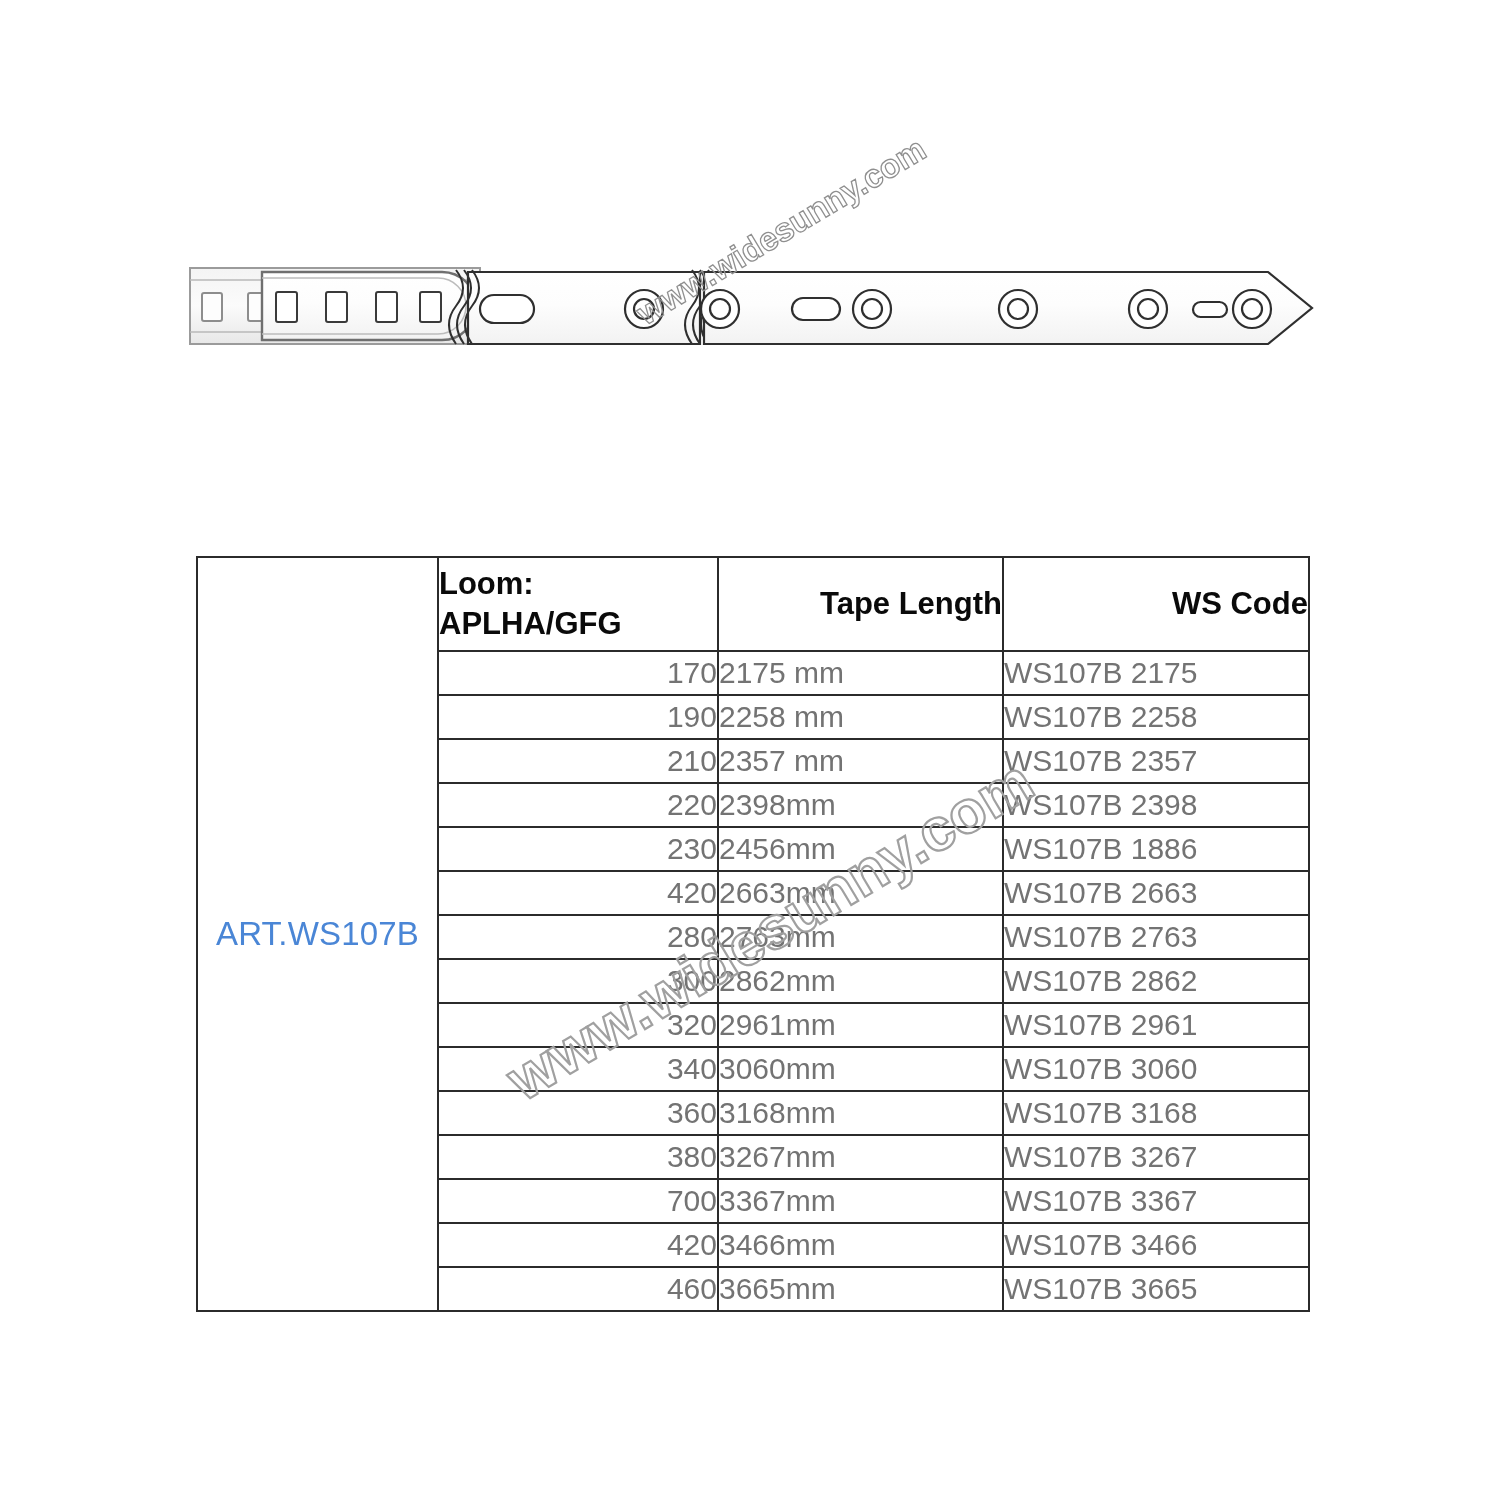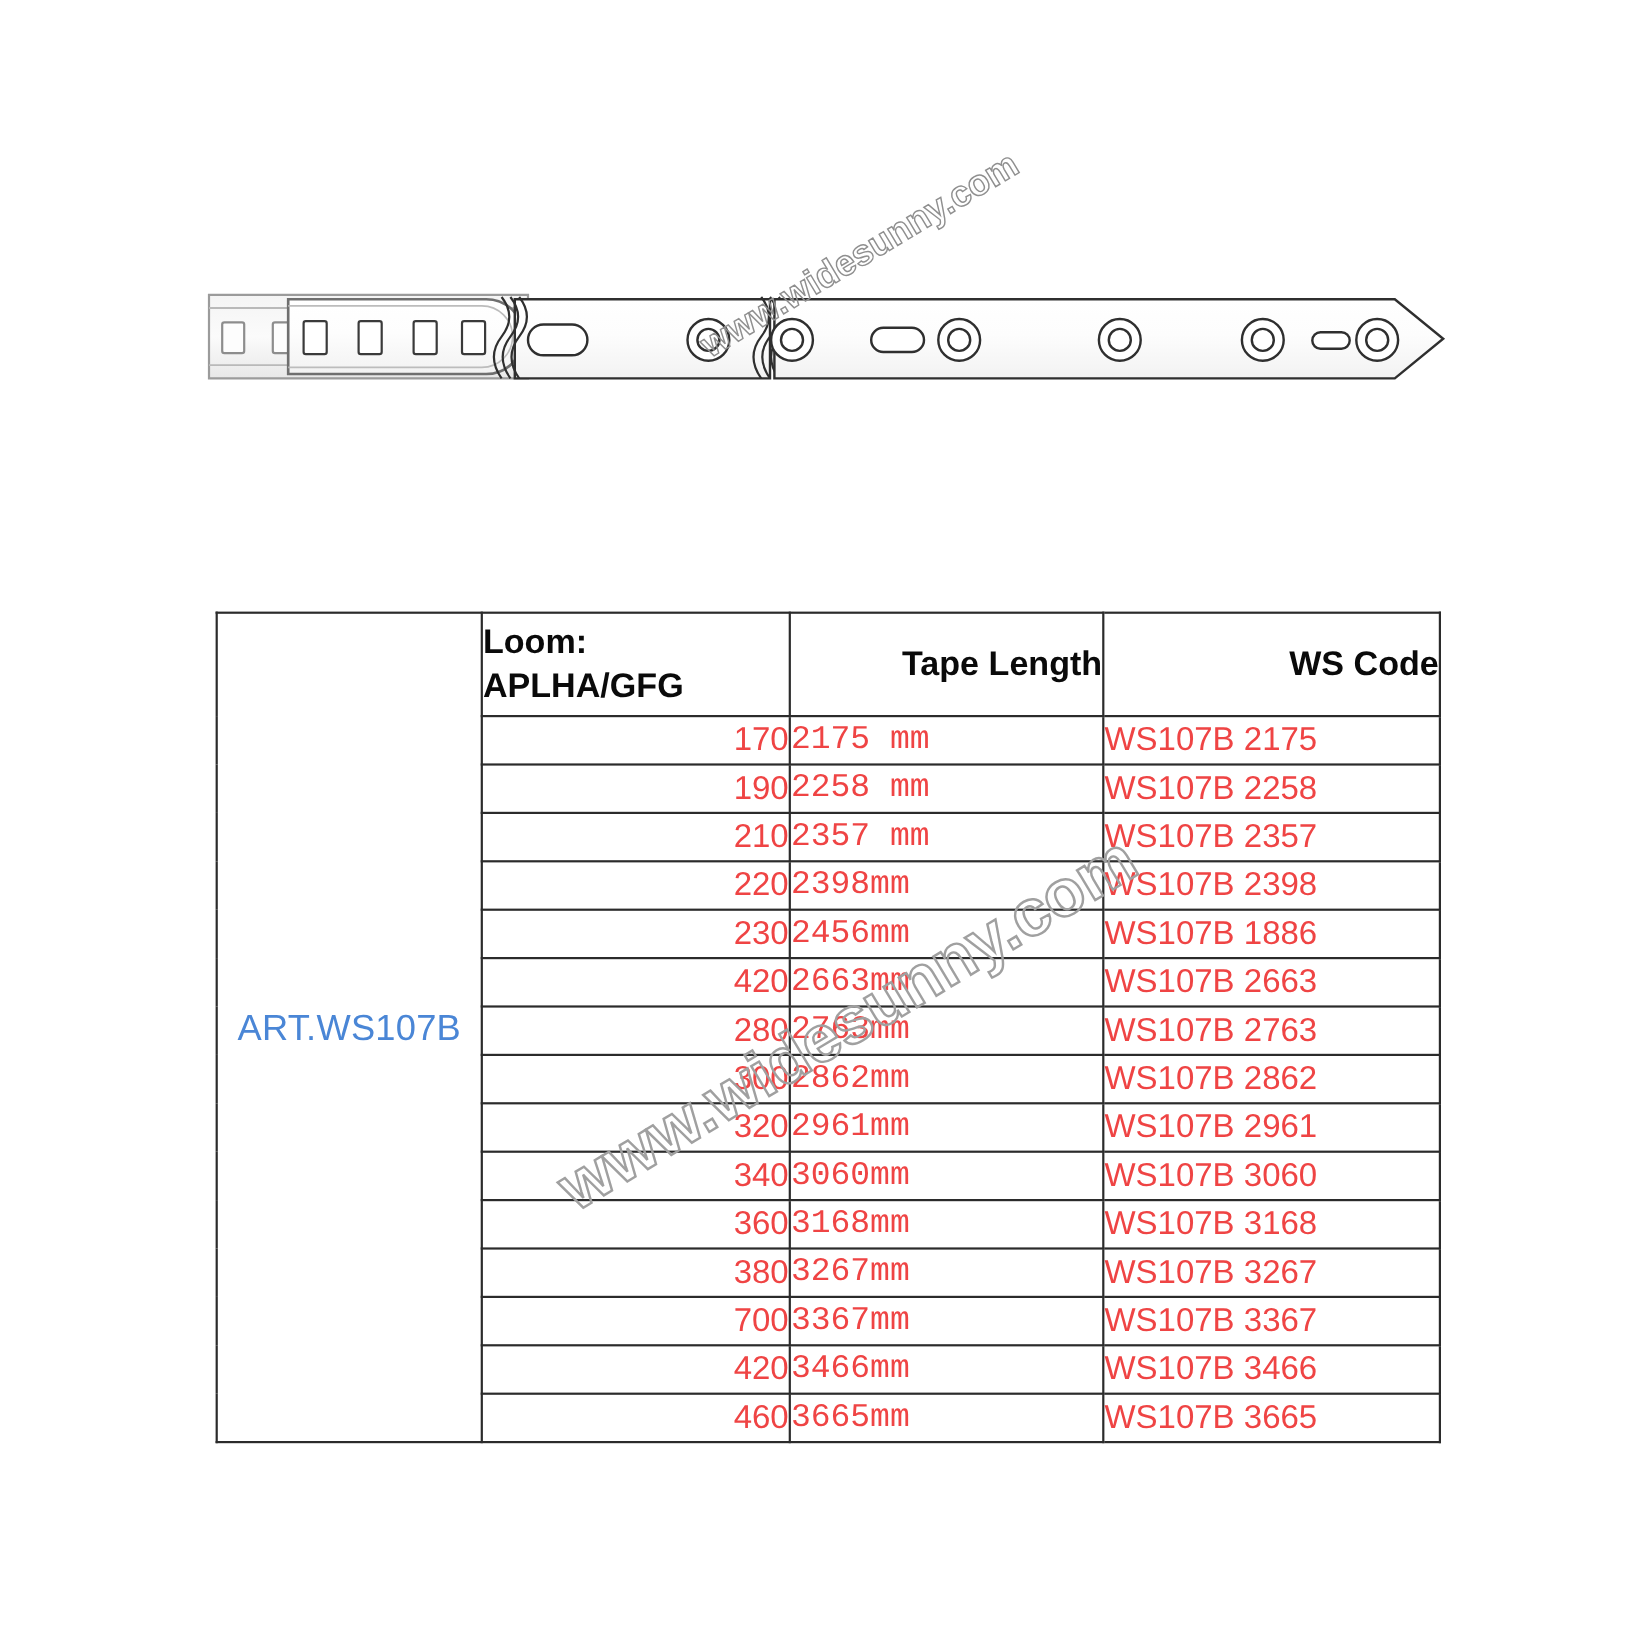--- a/index.html
+++ b/index.html
@@ -95,32 +95,31 @@
     line-height: 1.28;
     border-radius: 25px;
   }
   th.hdr-center {
     text-align: right;
   }
 
   td.cell {
     height: 42px;
     font-size: 30px;
-    color: #ef4444;
+    color: #737373;
     vertical-align: middle;
     font-family: "Liberation Sans", sans-serif;
   }
   td.cell-loom {
     text-align: right;
     padding-right: 96px;
   }
   td.cell-tape {
     text-align: left;
     padding-left: 8px;
-    font-family: Liberation Mono, monospace;
   }
   td.cell-code {
     text-align: left;
     padding-left: 10px;
   }
 </style>
 </head>
 <body>
 
 <svg id="product-drawing" viewBox="0 0 1180 140" xmlns="http://www.w3.org/2000/svg">

